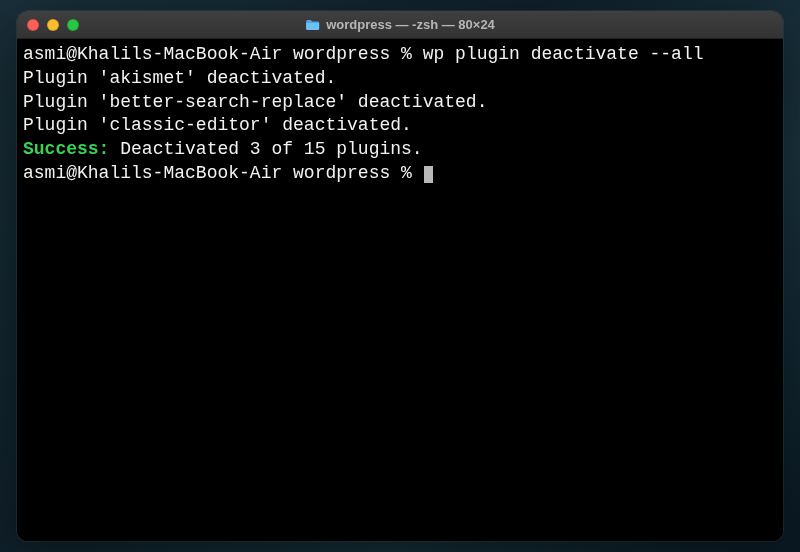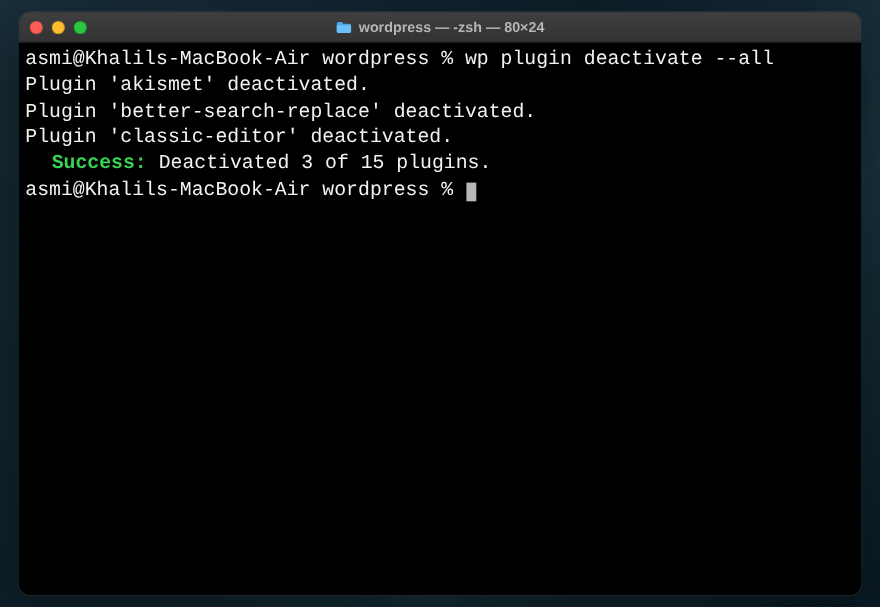--- a/index.html
+++ b/index.html
@@ -77,21 +77,21 @@
       font-family: "SF Mono", Menlo, Monaco, "Courier New", monospace;
       font-size: 18px;
       line-height: 1.32;
       color: #f2f2f2;
       white-space: pre;
       overflow: hidden;
     }
     .line { display: block; }
     .prompt { color: #f2f2f2; }
     .cmd { color: #f2f2f2; }
-    .success { color: #39d353; font-weight: bold; margin-left: 24px; }
+    .success { color: #39d353; font-weight: bold; }
     .cursor {
       display: inline-block;
       width: 9px;
       height: 17px;
       background: #b8b8b8;
       vertical-align: text-bottom;
       margin-left: 1px;
     }
   </style>
 </head>

